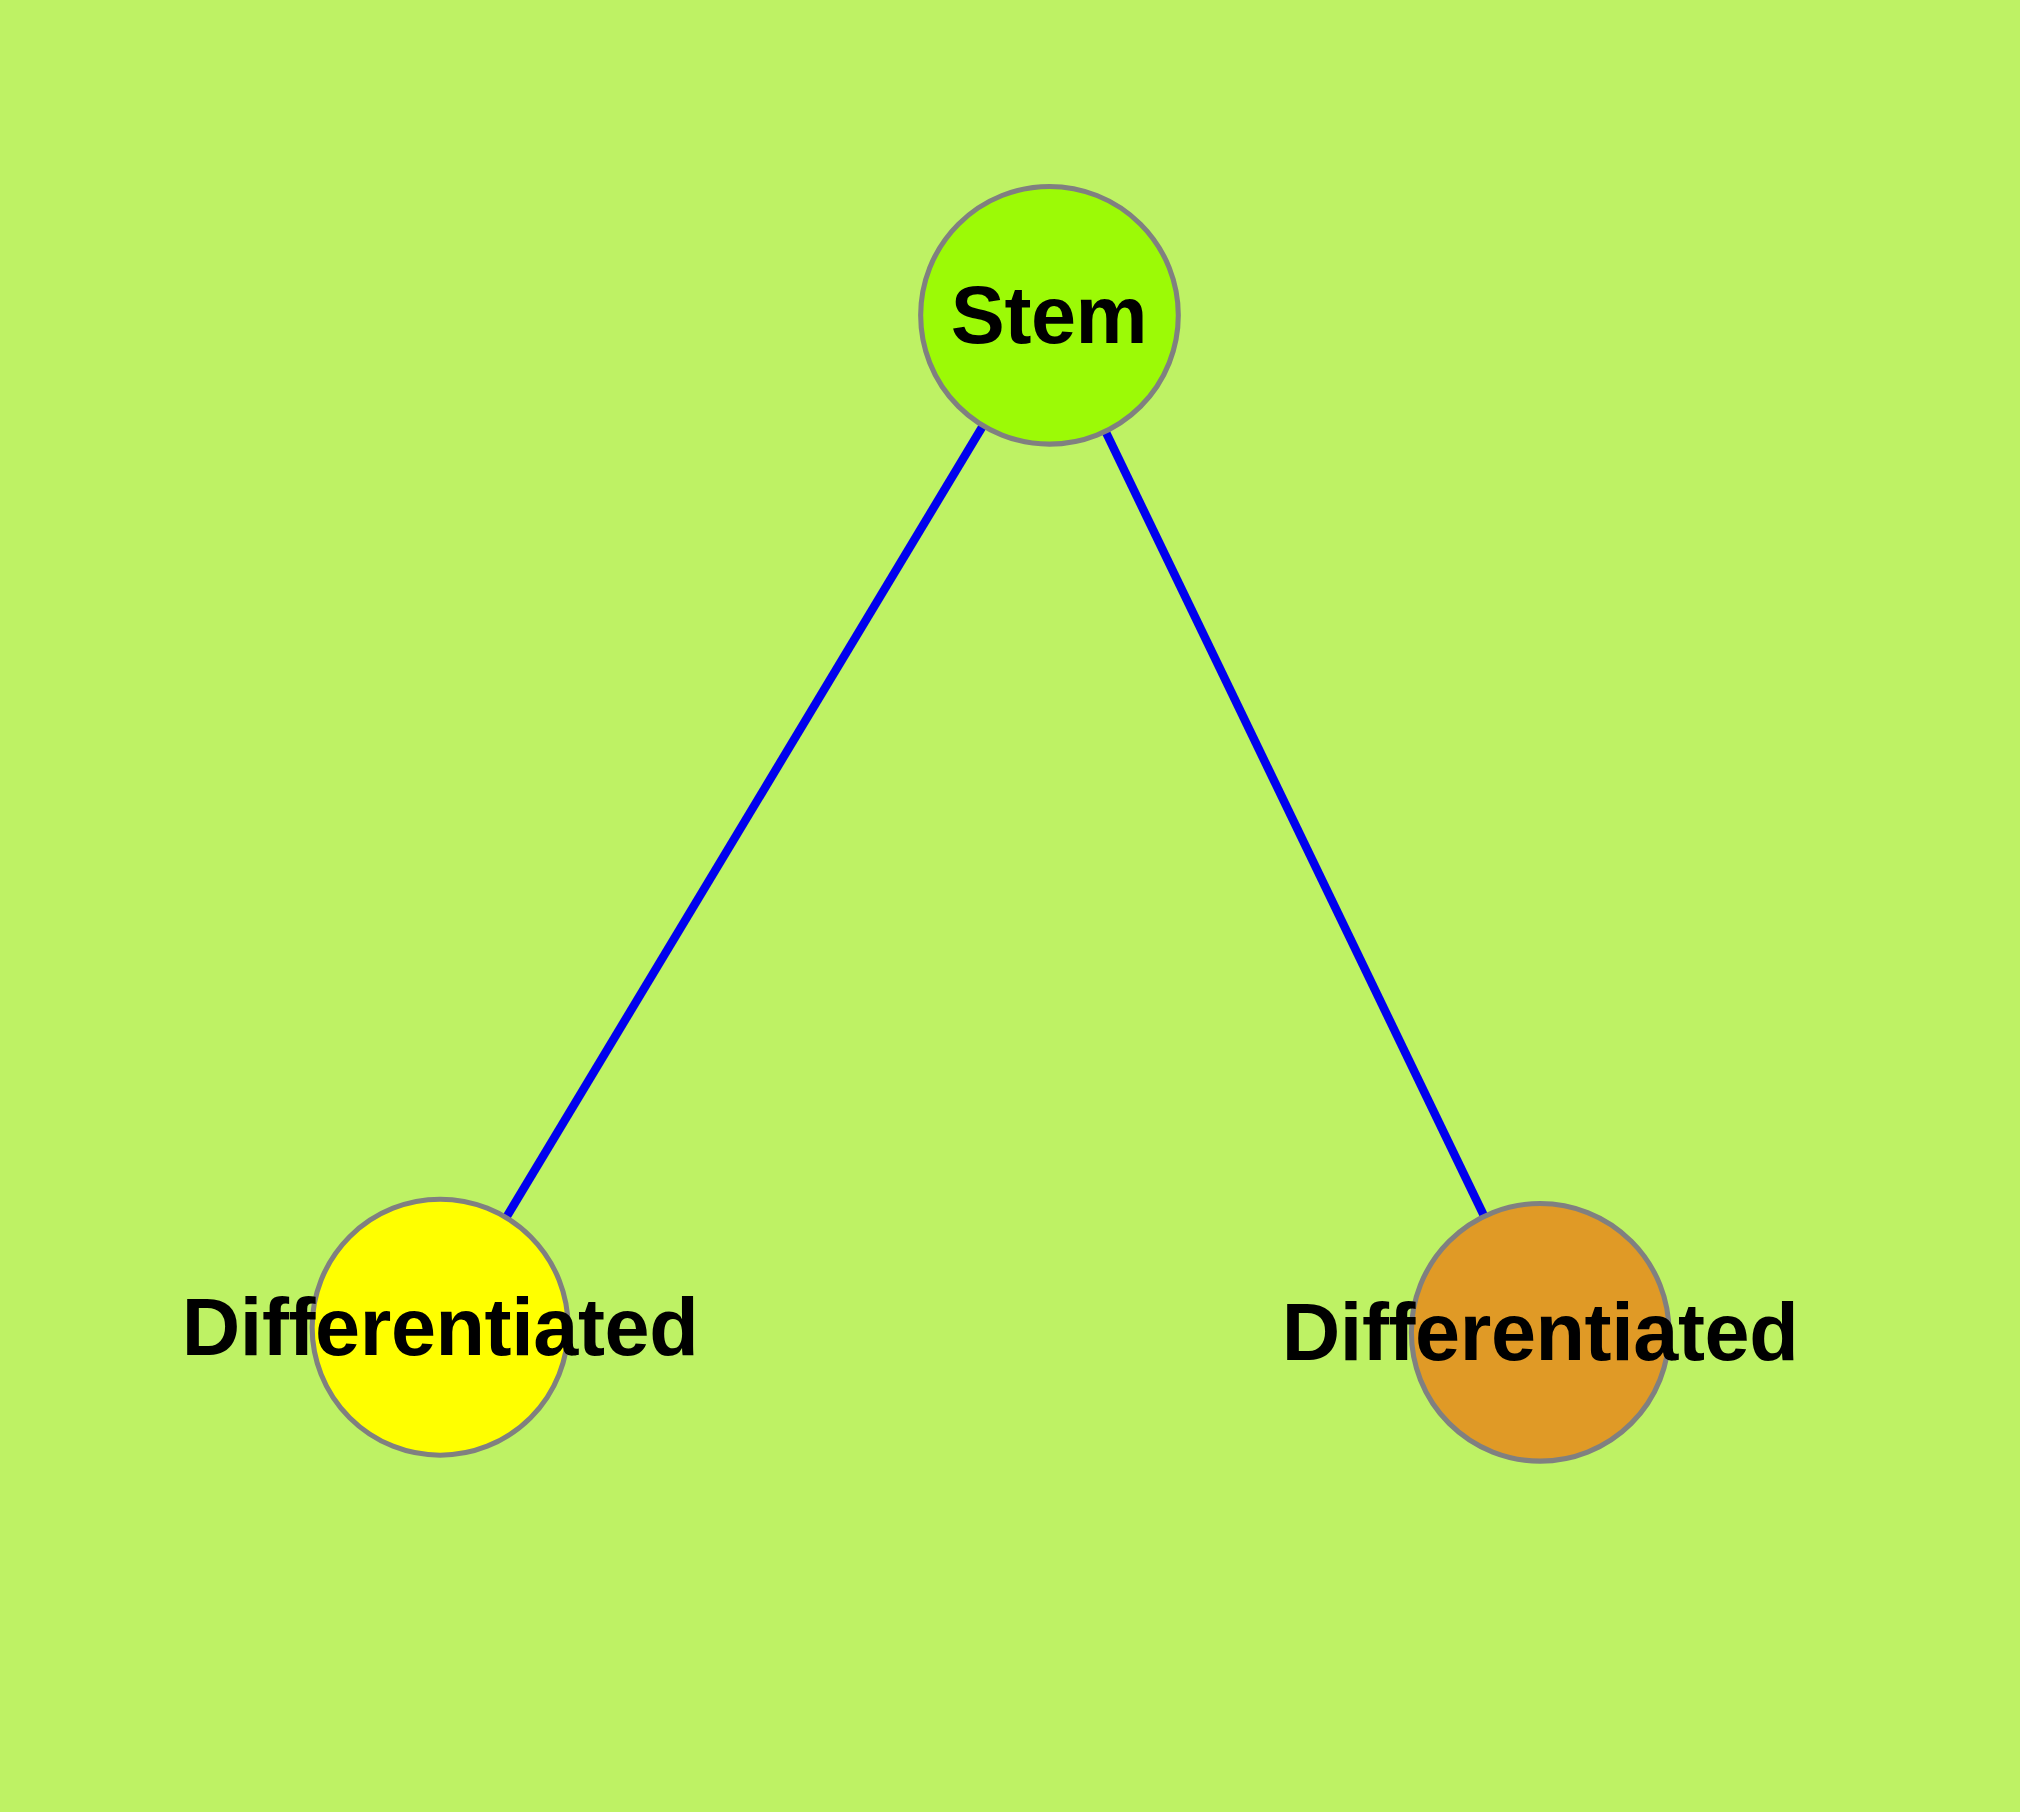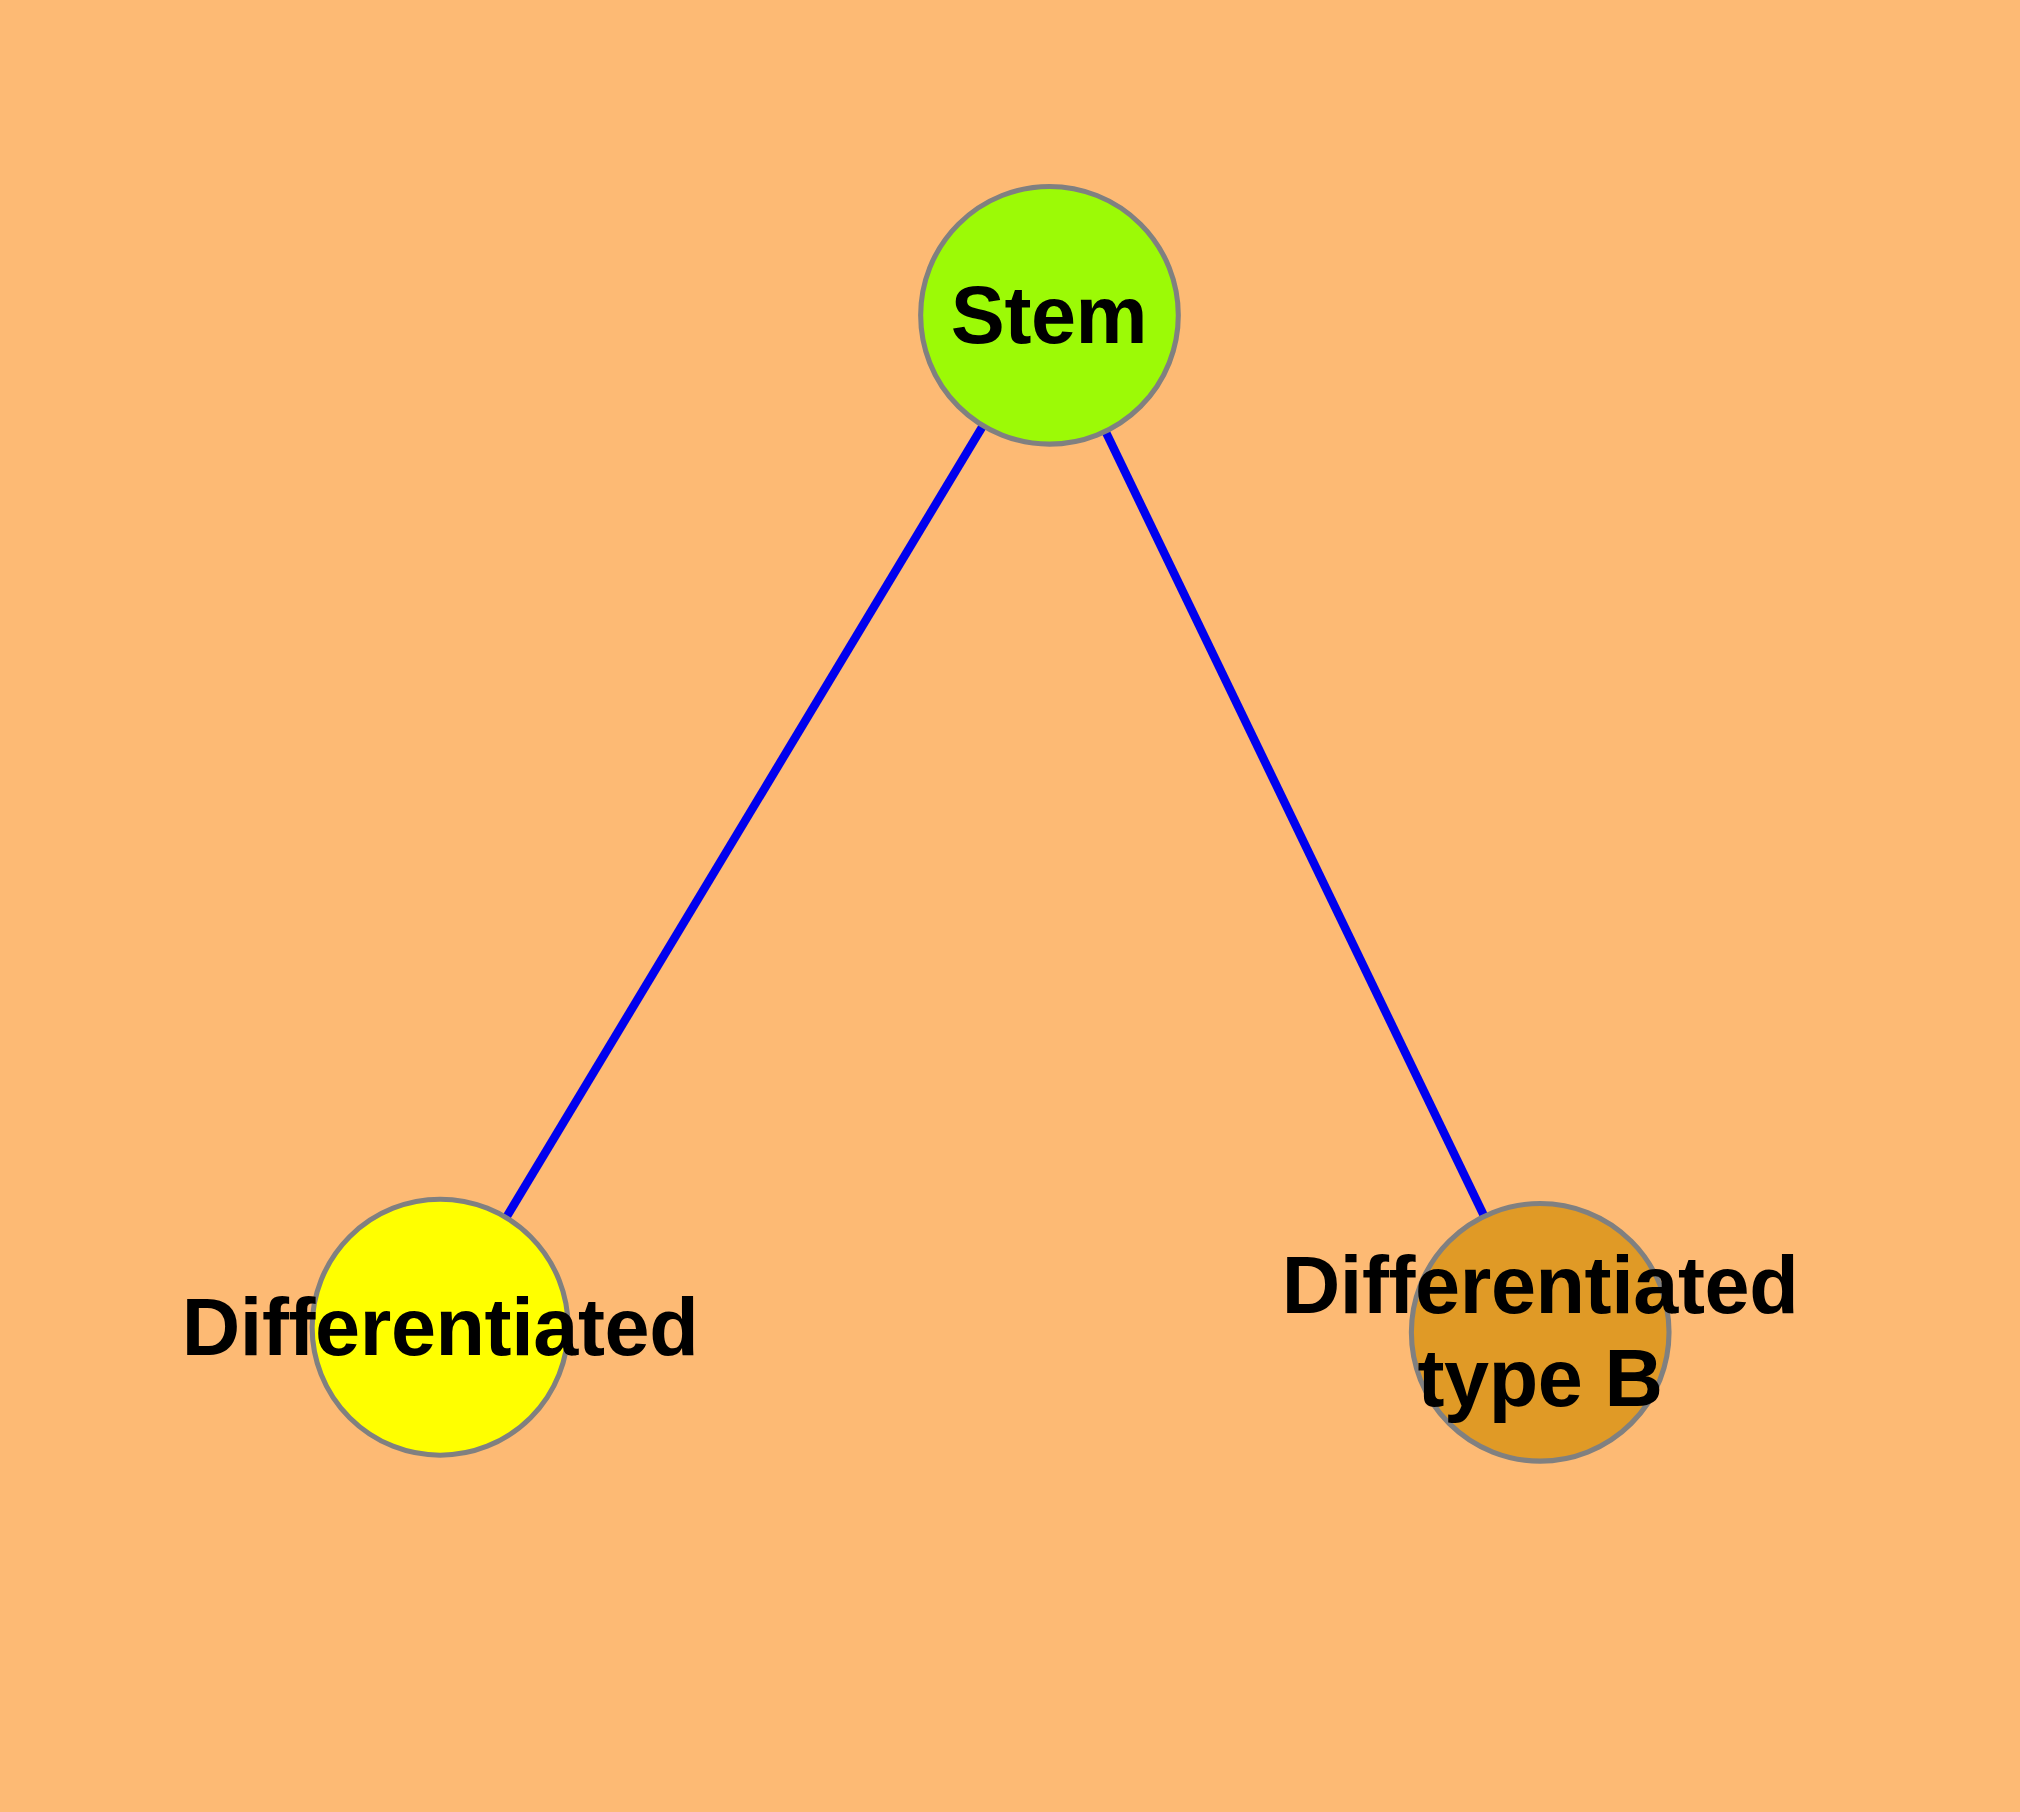--- a/index.html
+++ b/index.html
@@ -44,21 +44,21 @@
     transform: translate(-50%, -50%);
     letter-spacing: -0.4px;
   }
   .node-label span {
     display: block;
   }
 </style>
 </head>
 <body>
 
-<div id="canvas" style="width: 2021px; height: 1812px; background: #fdba74;">
+<div id="canvas" style="width: 2021px; height: 1812px; background: #bef264;">
 
   <svg id="graph-svg" viewBox="0 0 2384 2138" xmlns="http://www.w3.org/2000/svg" style="width: 2021px; height: 1812px;">
     <g id="edges-layer">
         <line x1="1238" y1="372" x2="519" y2="1566" class="edge-line" stroke="#0000ee" stroke-width="10"></line>
         <line x1="1238" y1="372" x2="1817" y2="1572" class="edge-line" stroke="#0000ee" stroke-width="10"></line>
       </g>
     <g id="nodes-layer">
         <circle cx="1238" cy="372" r="152" class="node-circle" fill="#9cfa06" stroke="#808080"></circle>
         <circle cx="519" cy="1566" r="151" class="node-circle" fill="#ffff00" stroke="#808080"></circle>
         <circle cx="1817" cy="1572" r="152" class="node-circle" fill="#e09a26" stroke="#808080"></circle>
@@ -67,18 +67,17 @@
 
   <div id="labels-layer">
       <div class="node-label" style="left: 1049px; top: 315px;">
         <span>Stem</span>
       </div>
       <div class="node-label" style="left: 440px; top: 1327px;">
         <span>Differentiated</span>
       </div>
       <div class="node-label" style="left: 1540px; top: 1332px;">
         <span>Differentiated</span>
-        <span>type B</span>
       </div>
     </div>
 
 </div>
 
 
 </body></html>

